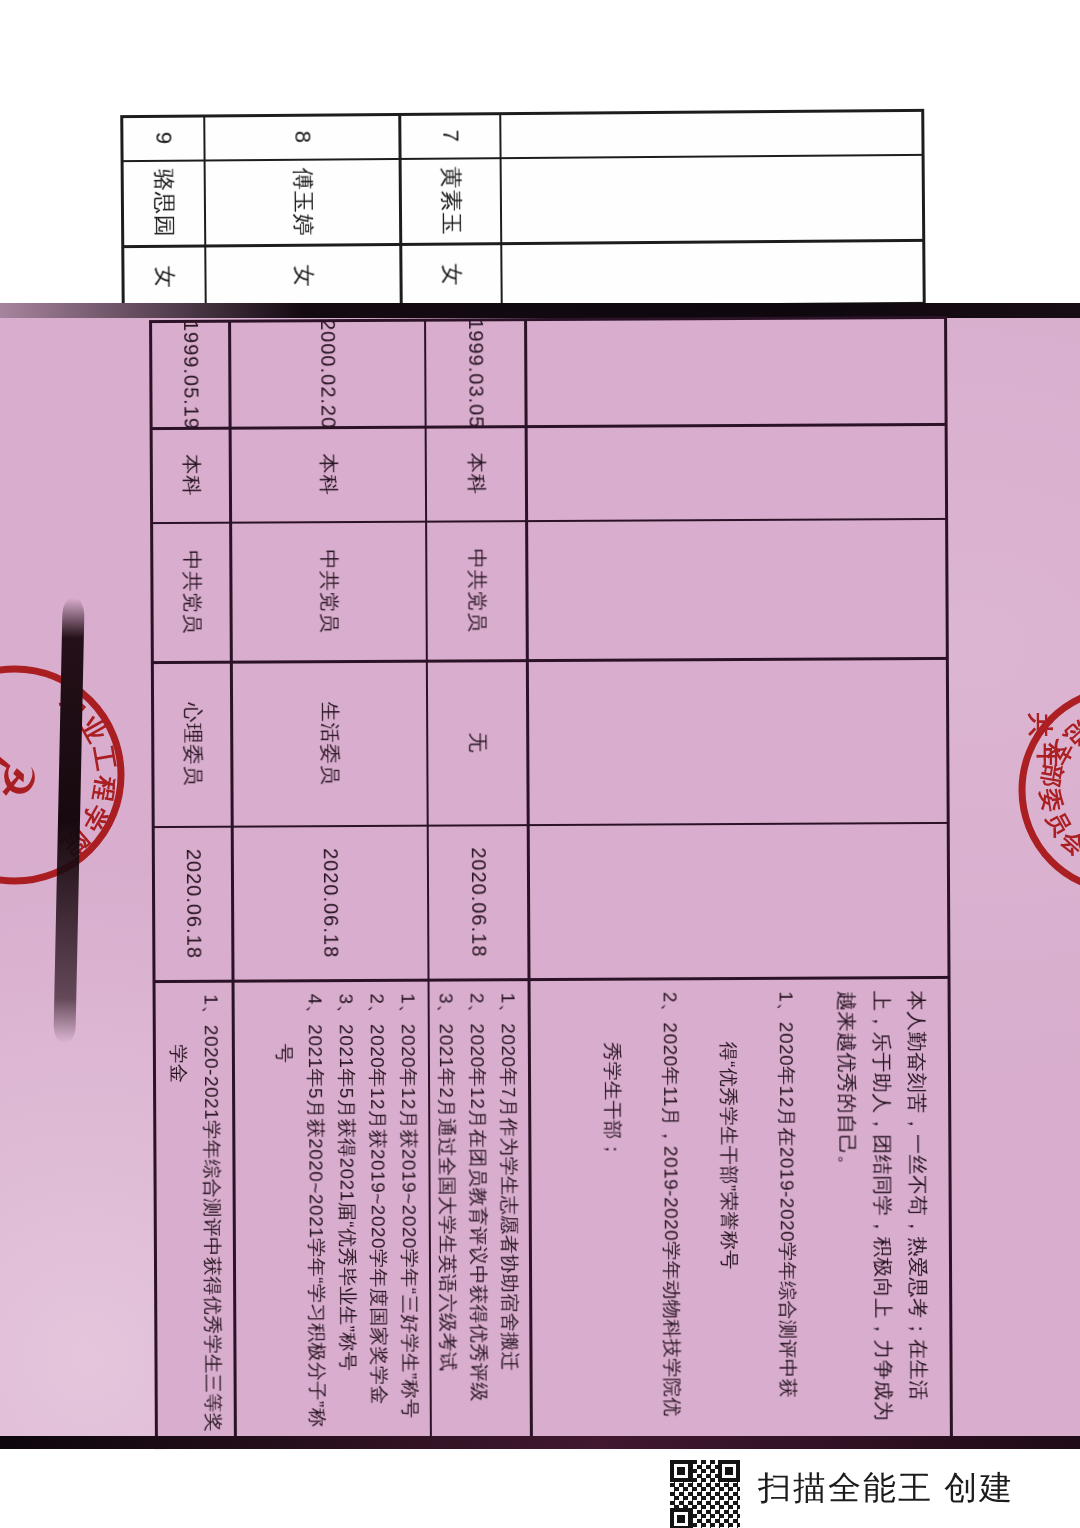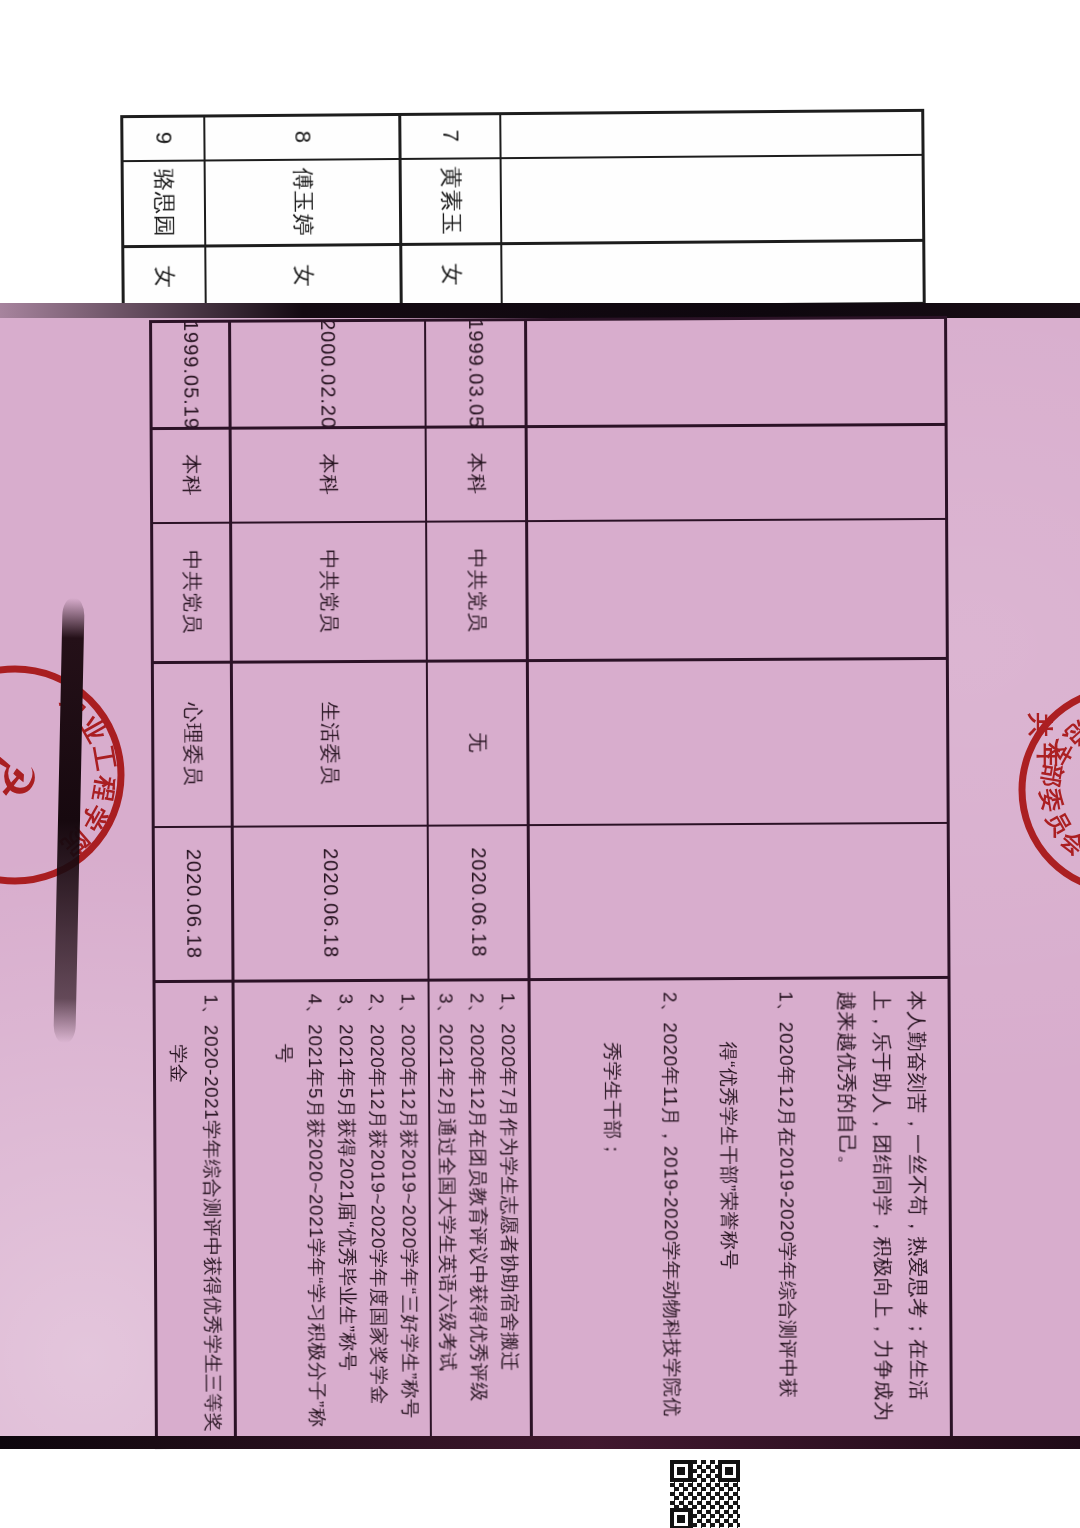--- a/index.html
+++ b/index.html
@@ -175,14 +175,15 @@
 
   <div class="fold"></div>
 
   <div class="qr">
     <div class="qr-inner">
       <div class="fd tl"></div>
       <div class="fd tr"></div>
       <div class="fd bl"></div>
     </div>
   </div>
+  <div class="caption">扫描全能王 创建</div>
 
 </div>
 
 </body></html>

